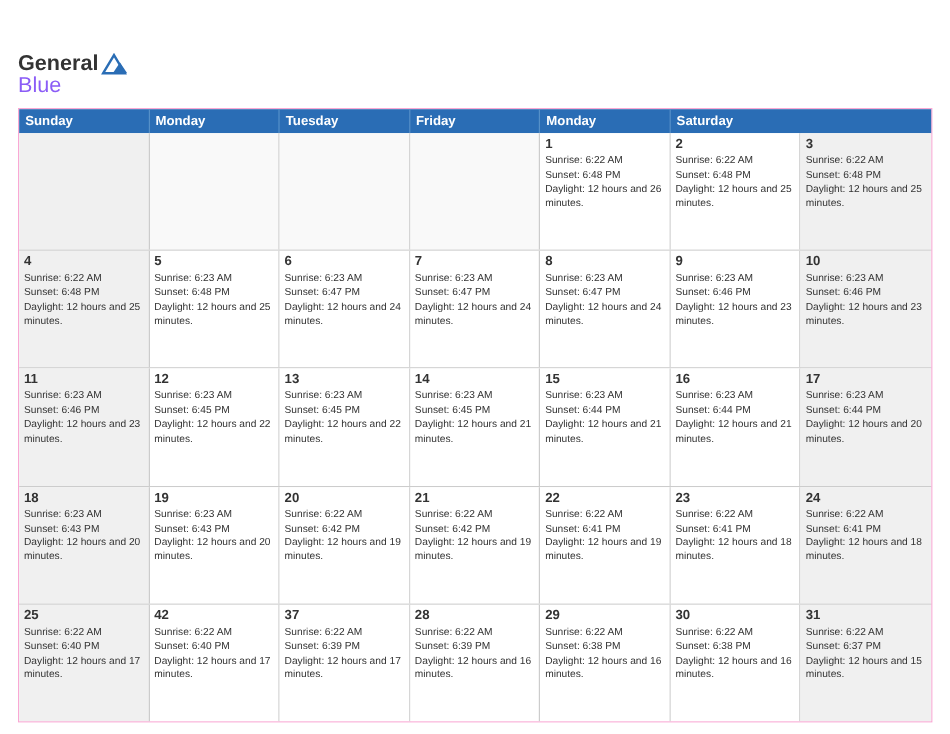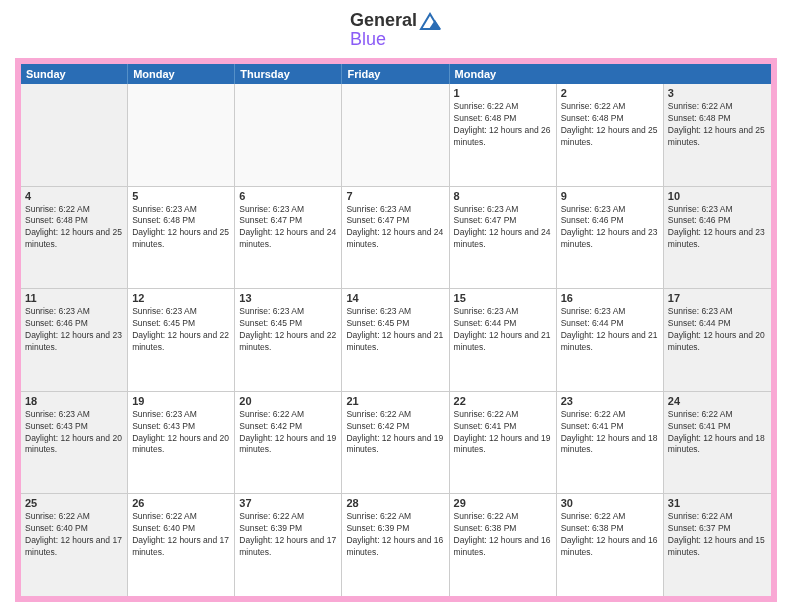--- a/index.html
+++ b/index.html
@@ -12,23 +12,24 @@
     }
     .page {
       width: 792px;
       height: 612px;
       padding: 10px 15px;
       display: flex;
       flex-direction: column;
     }
     .header {
       display: flex;
-      justify-content: center;
+      justify-content: flex-start;
       align-items: flex-start;
       margin-bottom: 8px;
+      margin-top: 32px;
     }
     .logo {
       display: flex;
       flex-direction: column;
       align-items: flex-start;
     }
     .title-block {
       text-align: right;
     }
     .month-year {
@@ -37,21 +38,21 @@
       color: #333;
     }
     .location {
       font-size: 14px;
       color: #555;
     }
     .calendar {
       flex: 1;
       display: flex;
       flex-direction: column;
-      border: 6px solid #f9a8d4;
+      border: 1px solid #f9a8d4;
     }
     .cal-header {
       display: grid;
       grid-template-columns: repeat(7, 1fr);
       background: #2a6db5;
     }
     .cal-header-cell {
       color: #fff;
       font-size: 11px;
       font-weight: bold;
@@ -116,23 +117,24 @@
     <div class="title-block">
       <div class="month-year"></div>
       <div class="location"></div>
     </div>
   </div>
 
   <div class="calendar">
     <div class="cal-header">
     <div class="cal-header-cell">Sunday</div>
         <div class="cal-header-cell">Monday</div>
-        <div class="cal-header-cell">Thursday</div>
+        <div class="cal-header-cell">Tuesday</div>
         <div class="cal-header-cell">Friday</div>
         <div class="cal-header-cell">Monday</div>
+        <div class="cal-header-cell">Saturday</div>
       </div>
     <div class="cal-body">
     <div class="cal-row">
           <div class="cal-cell shaded empty"></div>
           <div class="cal-cell empty"></div>
           <div class="cal-cell empty"></div>
           <div class="cal-cell empty"></div>
           <div class="cal-cell">
             <span class="day-num">1</span>
             <div class="cell-text" style="white-space: pre-line;">Sunrise: 6:22 AM
@@ -285,21 +287,21 @@
           </div>
         </div>
         <div class="cal-row">
           <div class="cal-cell shaded">
             <span class="day-num">25</span>
             <div class="cell-text" style="white-space: pre-line;">Sunrise: 6:22 AM
 Sunset: 6:40 PM
 Daylight: 12 hours and 17 minutes.</div>
           </div>
           <div class="cal-cell">
-            <span class="day-num">26</span>
+            <span class="day-num">42</span>
             <div class="cell-text" style="white-space: pre-line;">Sunrise: 6:22 AM
 Sunset: 6:40 PM
 Daylight: 12 hours and 17 minutes.</div>
           </div>
           <div class="cal-cell">
             <span class="day-num">37</span>
             <div class="cell-text" style="white-space: pre-line;">Sunrise: 6:22 AM
 Sunset: 6:39 PM
 Daylight: 12 hours and 17 minutes.</div>
           </div>

